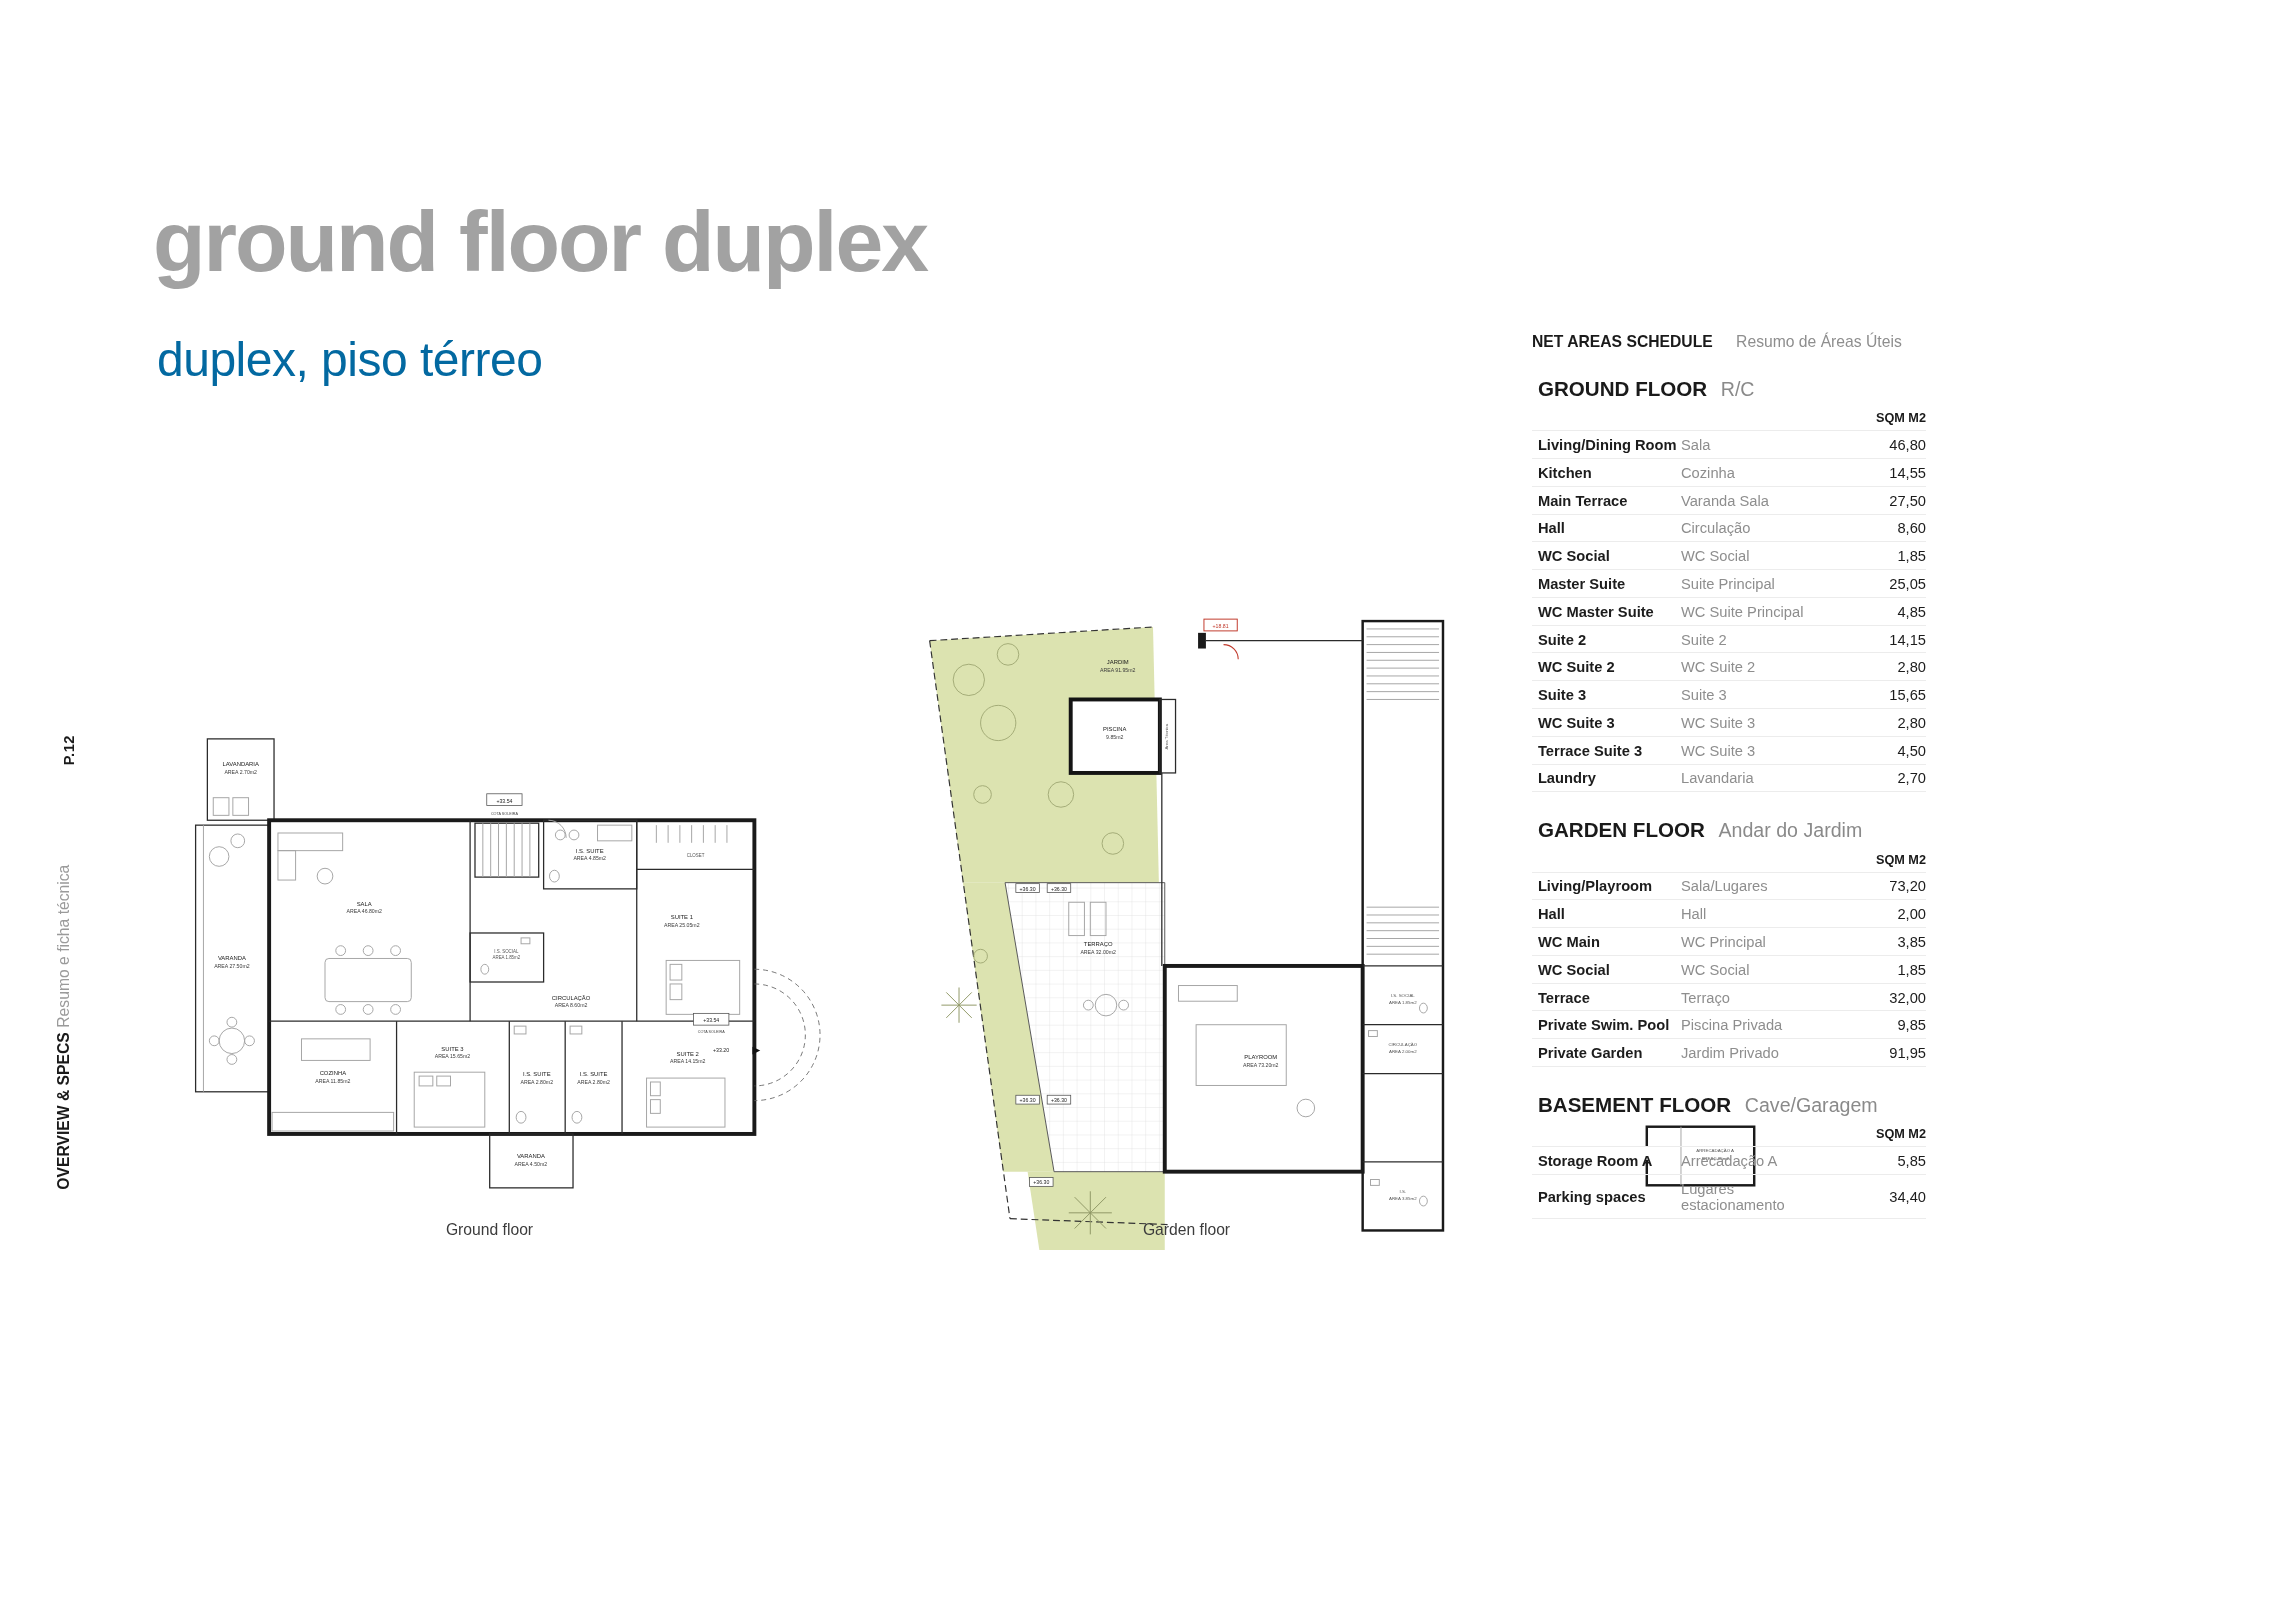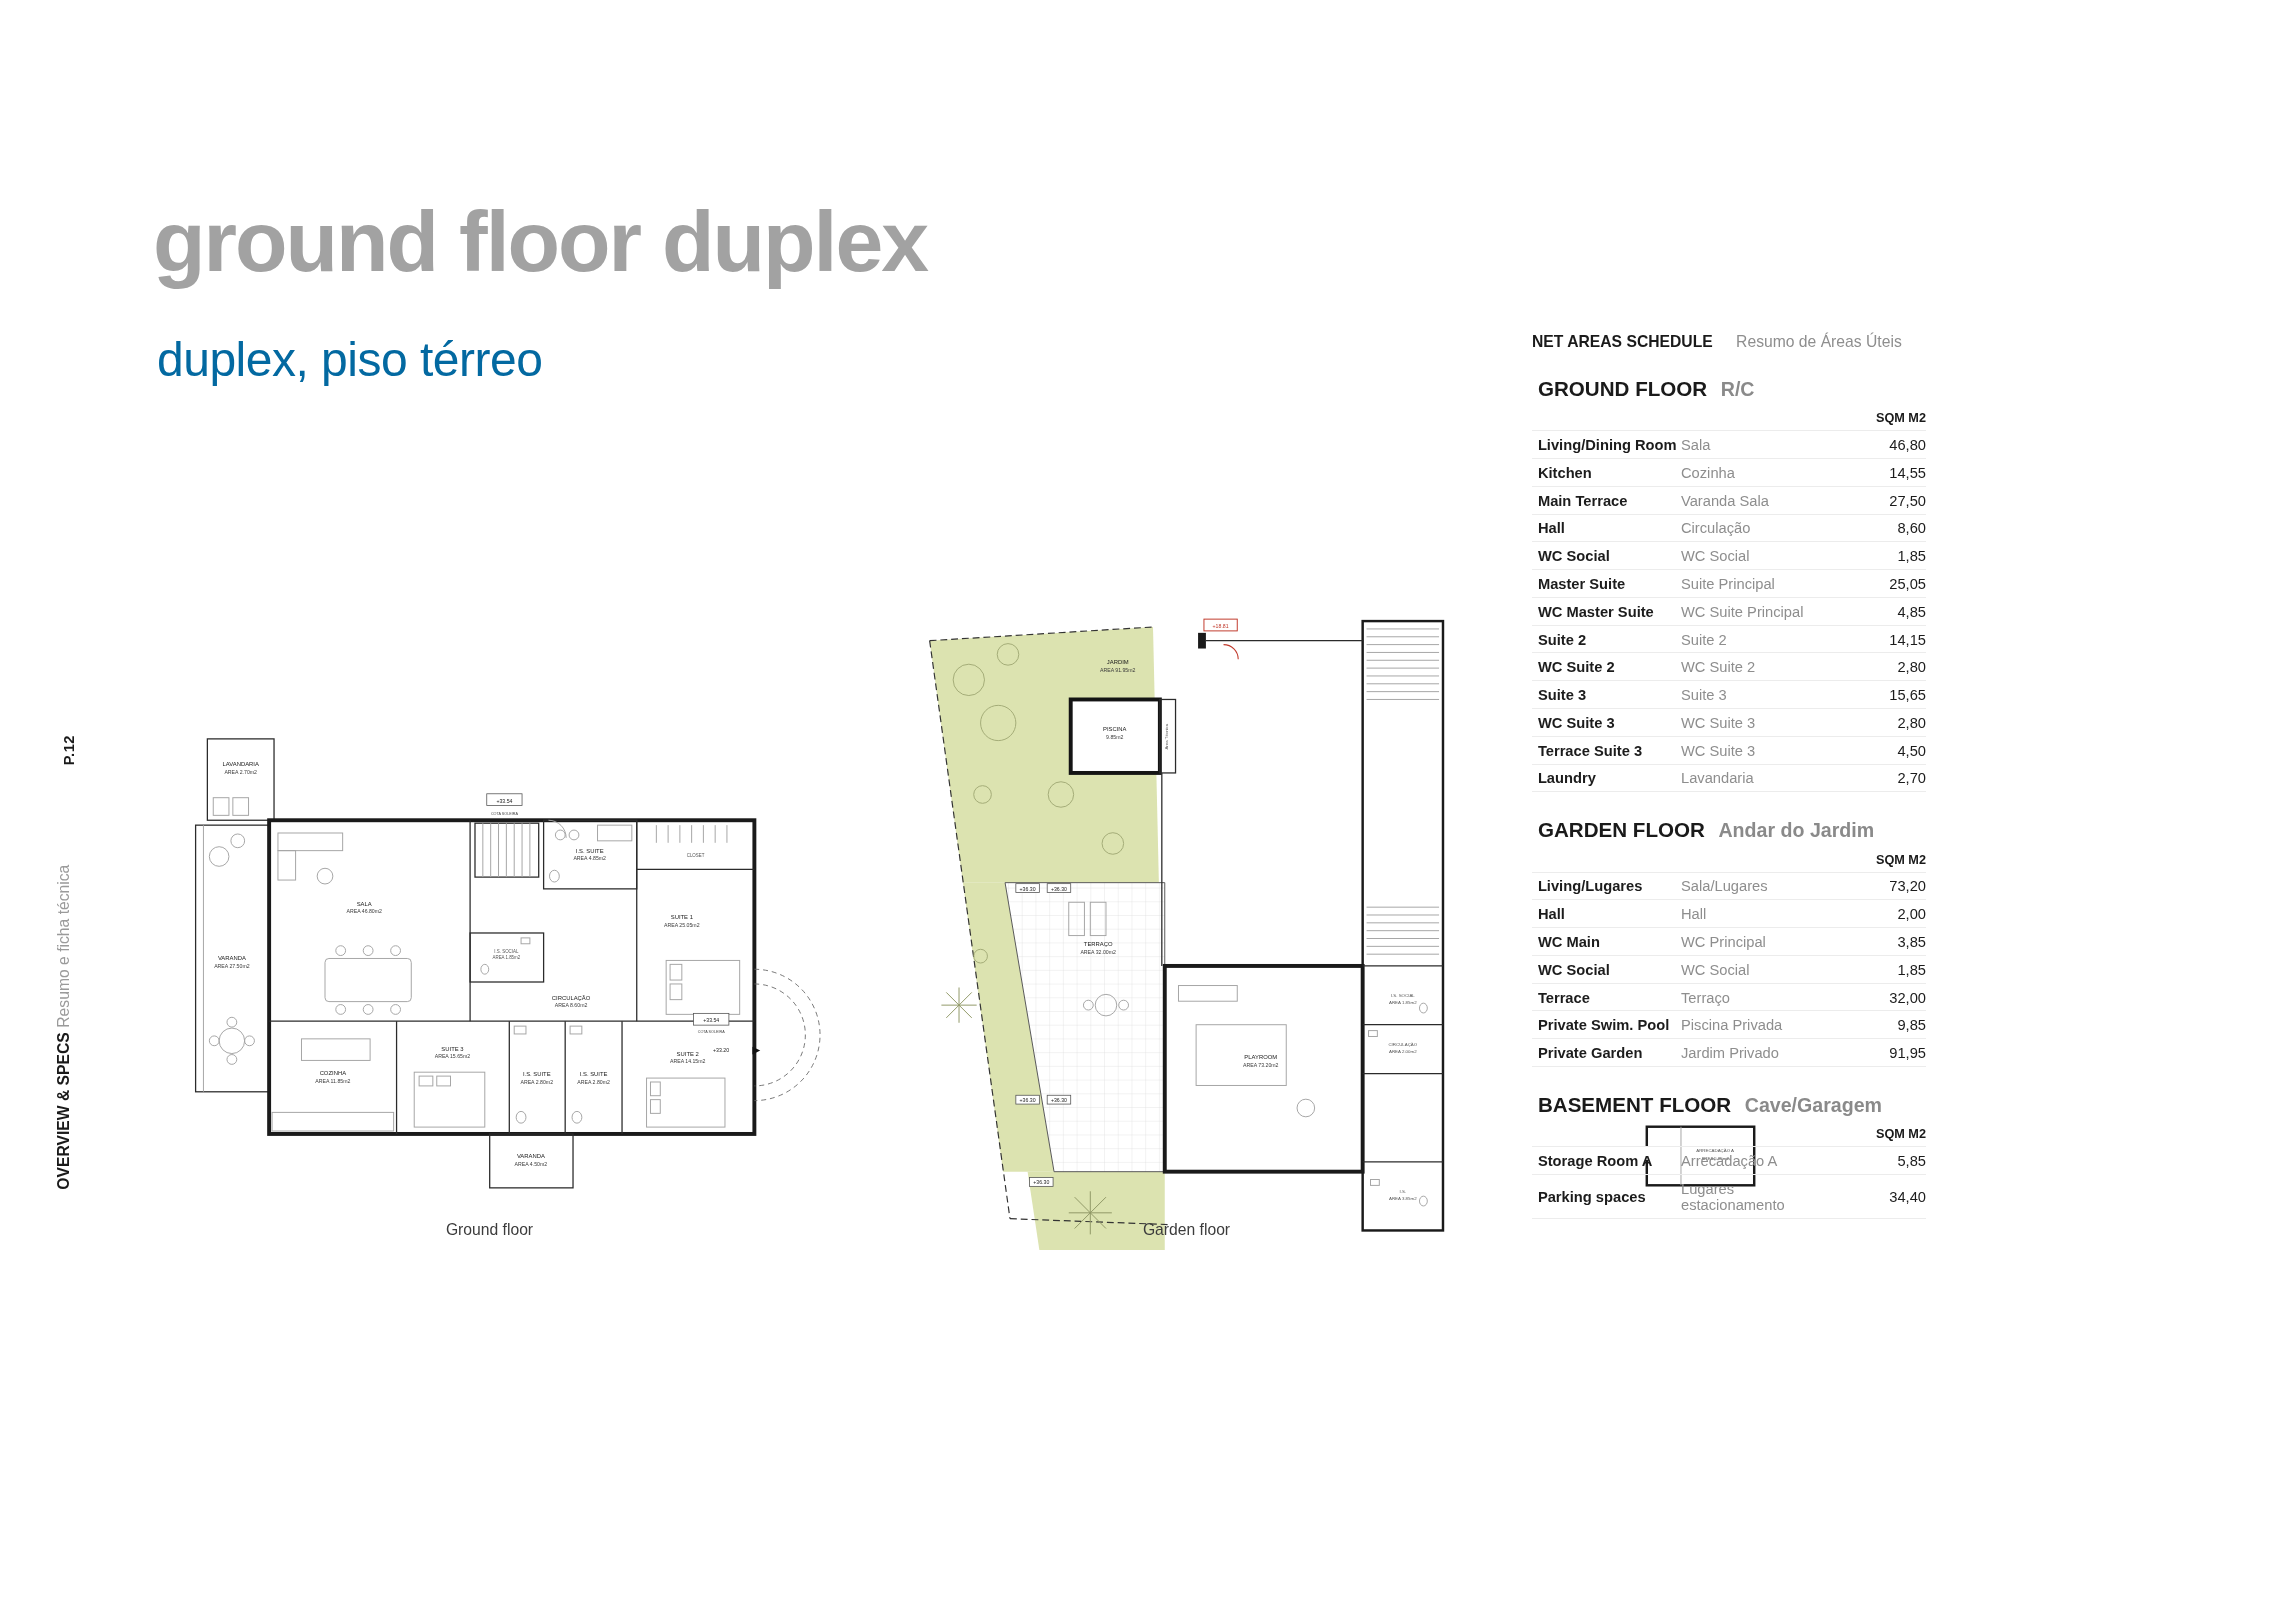--- a/index.html
+++ b/index.html
@@ -50,21 +50,21 @@
   .mkr-box { fill:#fff; stroke:#c0392b; stroke-width:1; }
   .mkr { font-size:5.3px; fill:#c0392b; text-anchor:middle; }
 
   
   .schedule { position:absolute; left:1532px; top:333px; width:394px; color:#1a1a1a; }
   .sched-title { font-size:15.7px; }
   .sched-title .t-en { font-weight:bold; color:#1a1a1a; }
   .sched-title .t-pt { color:#8e8e8e; margin-left:19px; }
   .sched-section h2 { font-size:20.6px; margin:25.5px 0 2px 5.9px; font-weight:bold; color:#1a1a1a; }
   .sched-section:first-of-type h2 { margin-top:13.7px; }
-  .sched-section h2 .h-pt { font-weight:bold; color:#8a8a8a; margin-left:7.8px; font-size:19.6px; }
+  .sched-section h2 .h-pt { font-weight:normal; color:#8a8a8a; margin-left:7.8px; font-size:19.6px; }
   .unit-row { text-align:right; font-weight:bold; font-size:12.7px; padding:8.8px 0 4.9px; border-bottom:1px solid #ececec; }
   .sched-row { display:flex; align-items:center; padding:5.9px 0 4.9px; border-bottom:1px solid #ececec; font-size:14.7px; }
   .sched-row .en { width:149px; font-weight:bold; color:#1c1c1c; padding-left:5.9px; }
   .sched-row .pt { width:139px; color:#8e8e8e; }
   .sched-row .sqm { flex:1; text-align:right; color:#1c1c1c; }
 </style>
 </head>
 <body>
 
 <div class="canvas">
@@ -472,21 +472,21 @@
     </div>
 
     <div class="sched-section">
       <h2>
         <span class="h-en">GARDEN FLOOR</span>
         <span class="h-pt">Andar do Jardim</span>
       </h2>
       <div class="unit-row">SQM M2</div>
       <div class="sched-rows">
           <div class="sched-row">
-            <span class="en">Living/Lugares</span>
+            <span class="en">Living/Playroom</span>
             <span class="pt">Sala/Lugares</span>
             <span class="sqm">73,20</span>
           </div>
           <div class="sched-row">
             <span class="en">Hall</span>
             <span class="pt">Hall</span>
             <span class="sqm">2,00</span>
           </div>
           <div class="sched-row">
             <span class="en">WC Main</span>

